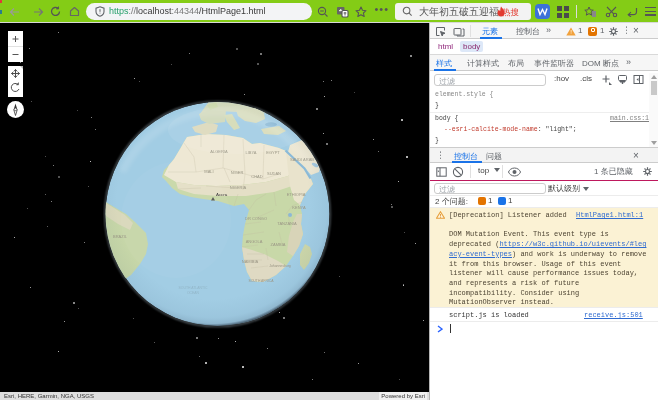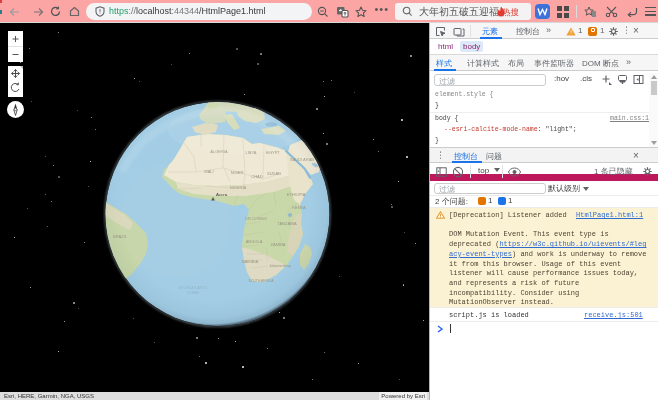--- a/index.html
+++ b/index.html
@@ -2,21 +2,21 @@
 <html><head>
 <meta charset="utf-8">
 <style>
   * { margin:0; padding:0; box-sizing:border-box; }
   html,body { width:658px; height:400px; overflow:hidden; }
   body { font-family:"Liberation Sans", sans-serif; position:relative; background:#fff; }
   #screen { position:absolute; left:0; top:0; width:658px; height:400px; }
   .abs { position:absolute; }
 
   
-  #toolbar { position:absolute; left:0; top:0; width:658px; height:23px; background:#fca5a5; border-bottom:1px solid #d8d8d8;text-align:right; }
+  #toolbar { position:absolute; left:0; top:0; width:658px; height:23px; background:#84cc16; border-bottom:1px solid #d8d8d8;text-align:right; }
   #urlbar { position:absolute; left:86px; top:3px; width:226px; height:17px; background:#f3f4f6; border-radius:9px; }
   #searchbox { position:absolute; left:395px; top:3px; width:136px; height:17px; background:#f3f3f3; border-radius:3px; }
 
   
   #map { position:absolute; left:0; top:23px; width:429px; height:377px; background:#000; overflow:hidden; }
   .star { position:absolute; background:#fff; border-radius:50%; }
   .widget { position:absolute; background:#fff; width:15px; color:#6e6e6e; }
   #attrib { position:absolute; left:0; bottom:0; width:429px; height:8px; background:#dedede; color:#323232; font-size:6px; line-height:8px; }
 
   
@@ -378,21 +378,21 @@
     </div>
 
     <div class="dtrow" style="top:124px;height:16px;background:#f3f3f3;border-top:1px solid #ccc;border-bottom:1px solid #ccc;">
       <div class="abs" style="left:6px;top:2px;color:#5f6368;font-size:9px;">⋮</div>
       <div class="abs" style="left:24px;top:3px;color:#1a73e8;">控制台</div>
       <div class="abs" style="left:22px;top:13px;width:30px;height:2px;background:#1a73e8;"></div>
       <div class="abs grey" style="left:56px;top:3px;">问题</div>
       <div class="abs" style="left:203px;top:2px;color:#5f6368;font-size:10px;">×</div>
     </div>
 
-    <div class="dtrow" style="top:140px;height:18px;background:#fff;border-bottom:7px solid #be185d;">
+    <div class="dtrow" style="top:140px;height:18px;background:#fff;border-bottom:1px solid #be185d;">
       <svg class="abs" style="left:6px;top:4px;" width="11" height="10" viewBox="0 0 11 10" fill="none" stroke="#5f6368" stroke-width="1">
           <rect x="0.8" y="0.8" width="9.4" height="8.4"></rect>
           <path d="M4 0.8 v8.4"></path>
           <path d="M1.8 3 l1.4 1.2 -1.4 1.2" fill="#5f6368" stroke="none"></path>
         </svg>
       <svg class="abs" style="left:22px;top:3px;" width="12" height="12" viewBox="0 0 12 12" fill="none" stroke="#5f6368" stroke-width="1.1">
           <circle cx="6" cy="6" r="4.6"></circle>
           <path d="M2.8 2.8 L9.2 9.2"></path>
         </svg>
       <div class="abs" style="left:40px;top:2px;width:1px;height:13px;background:#e0e0e0;"></div>

